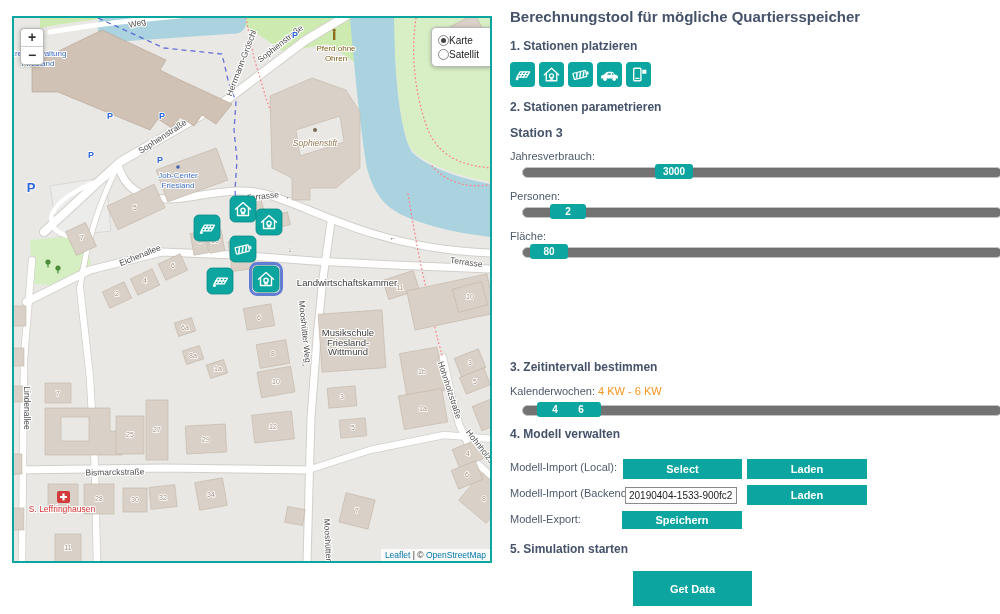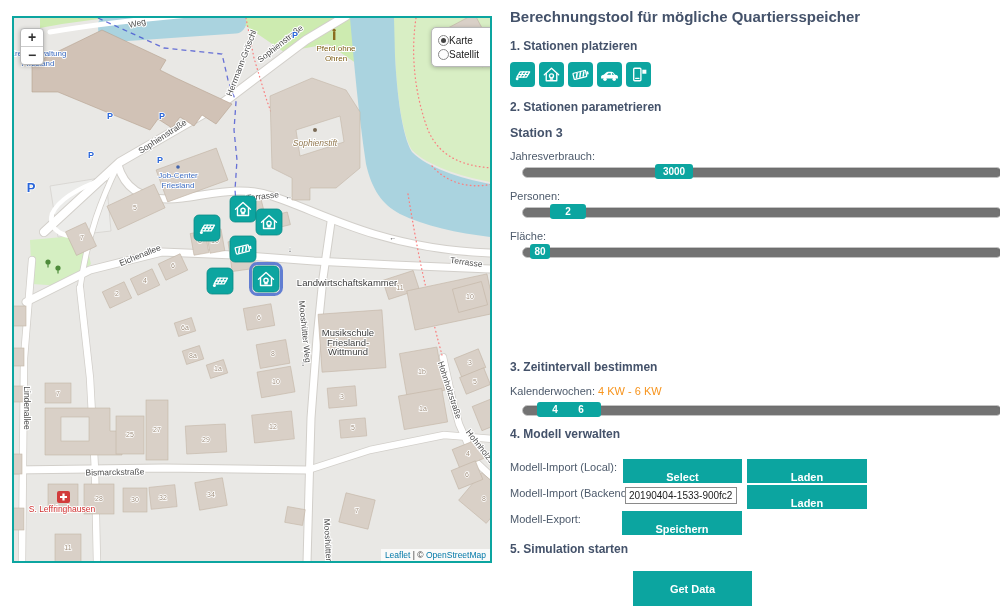--- a/index.html
+++ b/index.html
@@ -52,21 +52,21 @@
   #station-row{position:absolute;left:2px;top:62px;display:flex;gap:4px;}
   .sbtn{width:25px;height:25px;background:var(--teal);border-radius:4px;display:flex;
         align-items:center;justify-content:center;cursor:pointer;}
   .track{position:absolute;left:14px;width:478px;height:9px;background:#737373;
          border:1px solid #c4c4c4;border-radius:6px;box-shadow:inset 0 1px 2px rgba(0,0,0,.07);cursor:pointer;}
   .handle{position:absolute;top:-4px;height:15px;background:var(--teal);border-radius:3px;
           color:#fff;font-size:10px;font-weight:bold;text-align:center;line-height:15px;cursor:pointer;}
   .kwline{position:absolute;left:2px;top:385px;font-size:11px;color:var(--lab);}
   .kworange{color:#f7941d;font-weight:normal;}
   .tbtn{position:absolute;background:var(--teal);color:#fff;font-weight:bold;font-size:11px;
-        text-align:center;border:none;padding:12px;font-family:inherit;cursor:pointer;}
+        text-align:center;border:none;padding:3px;font-family:inherit;cursor:pointer;}
   .tinput{position:absolute;border:1px solid #8a8a8a;font-size:10px;padding:1px 3px;
           font-family:inherit;color:#222;height:13px;background:#fff;}
 </style>
 </head>
 <body>
 
 <div class="map">
   <svg id="mapsvg" viewBox="0 0 476 543" width="476" height="543">
     <defs>
       <symbol id="icon-solar" viewBox="0 0 24 24">
@@ -399,21 +399,21 @@
   <div class="small-lbl" style="top:150px">Jahresverbrauch:</div>
   <div class="track" id="track-0" style="top:167px">
       <div class="handle" style="left: 132px; width: 38px;">3000</div>
     </div>
   <div class="small-lbl" style="top:190px">Personen:</div>
   <div class="track" id="track-1" style="top:207px">
       <div class="handle" style="left: 27px; width: 36px;">2</div>
     </div>
   <div class="small-lbl" style="top:230px">Fläche:</div>
   <div class="track" id="track-2" style="top:247px">
-      <div class="handle" style="left: 7px; width: 20px;">80</div>
+      <div class="handle" style="left: 7px; width: 38px;">80</div>
     </div>
 
   <div class="sec" style="top:360px">3. Zeitintervall bestimmen</div>
   <div class="kwline"><span>Kalenderwochen: </span><span class="kworange">4 KW - 6 KW</span></div>
   <div class="track" id="track-r" style="top:405px">
       <div class="handle" style="left: 14px; width: 36px;">4</div>
       <div class="handle" style="left: 38px; width: 40px;">6</div>
     </div>
 
   <div class="sec" style="top:427px">4. Modell verwalten</div>

